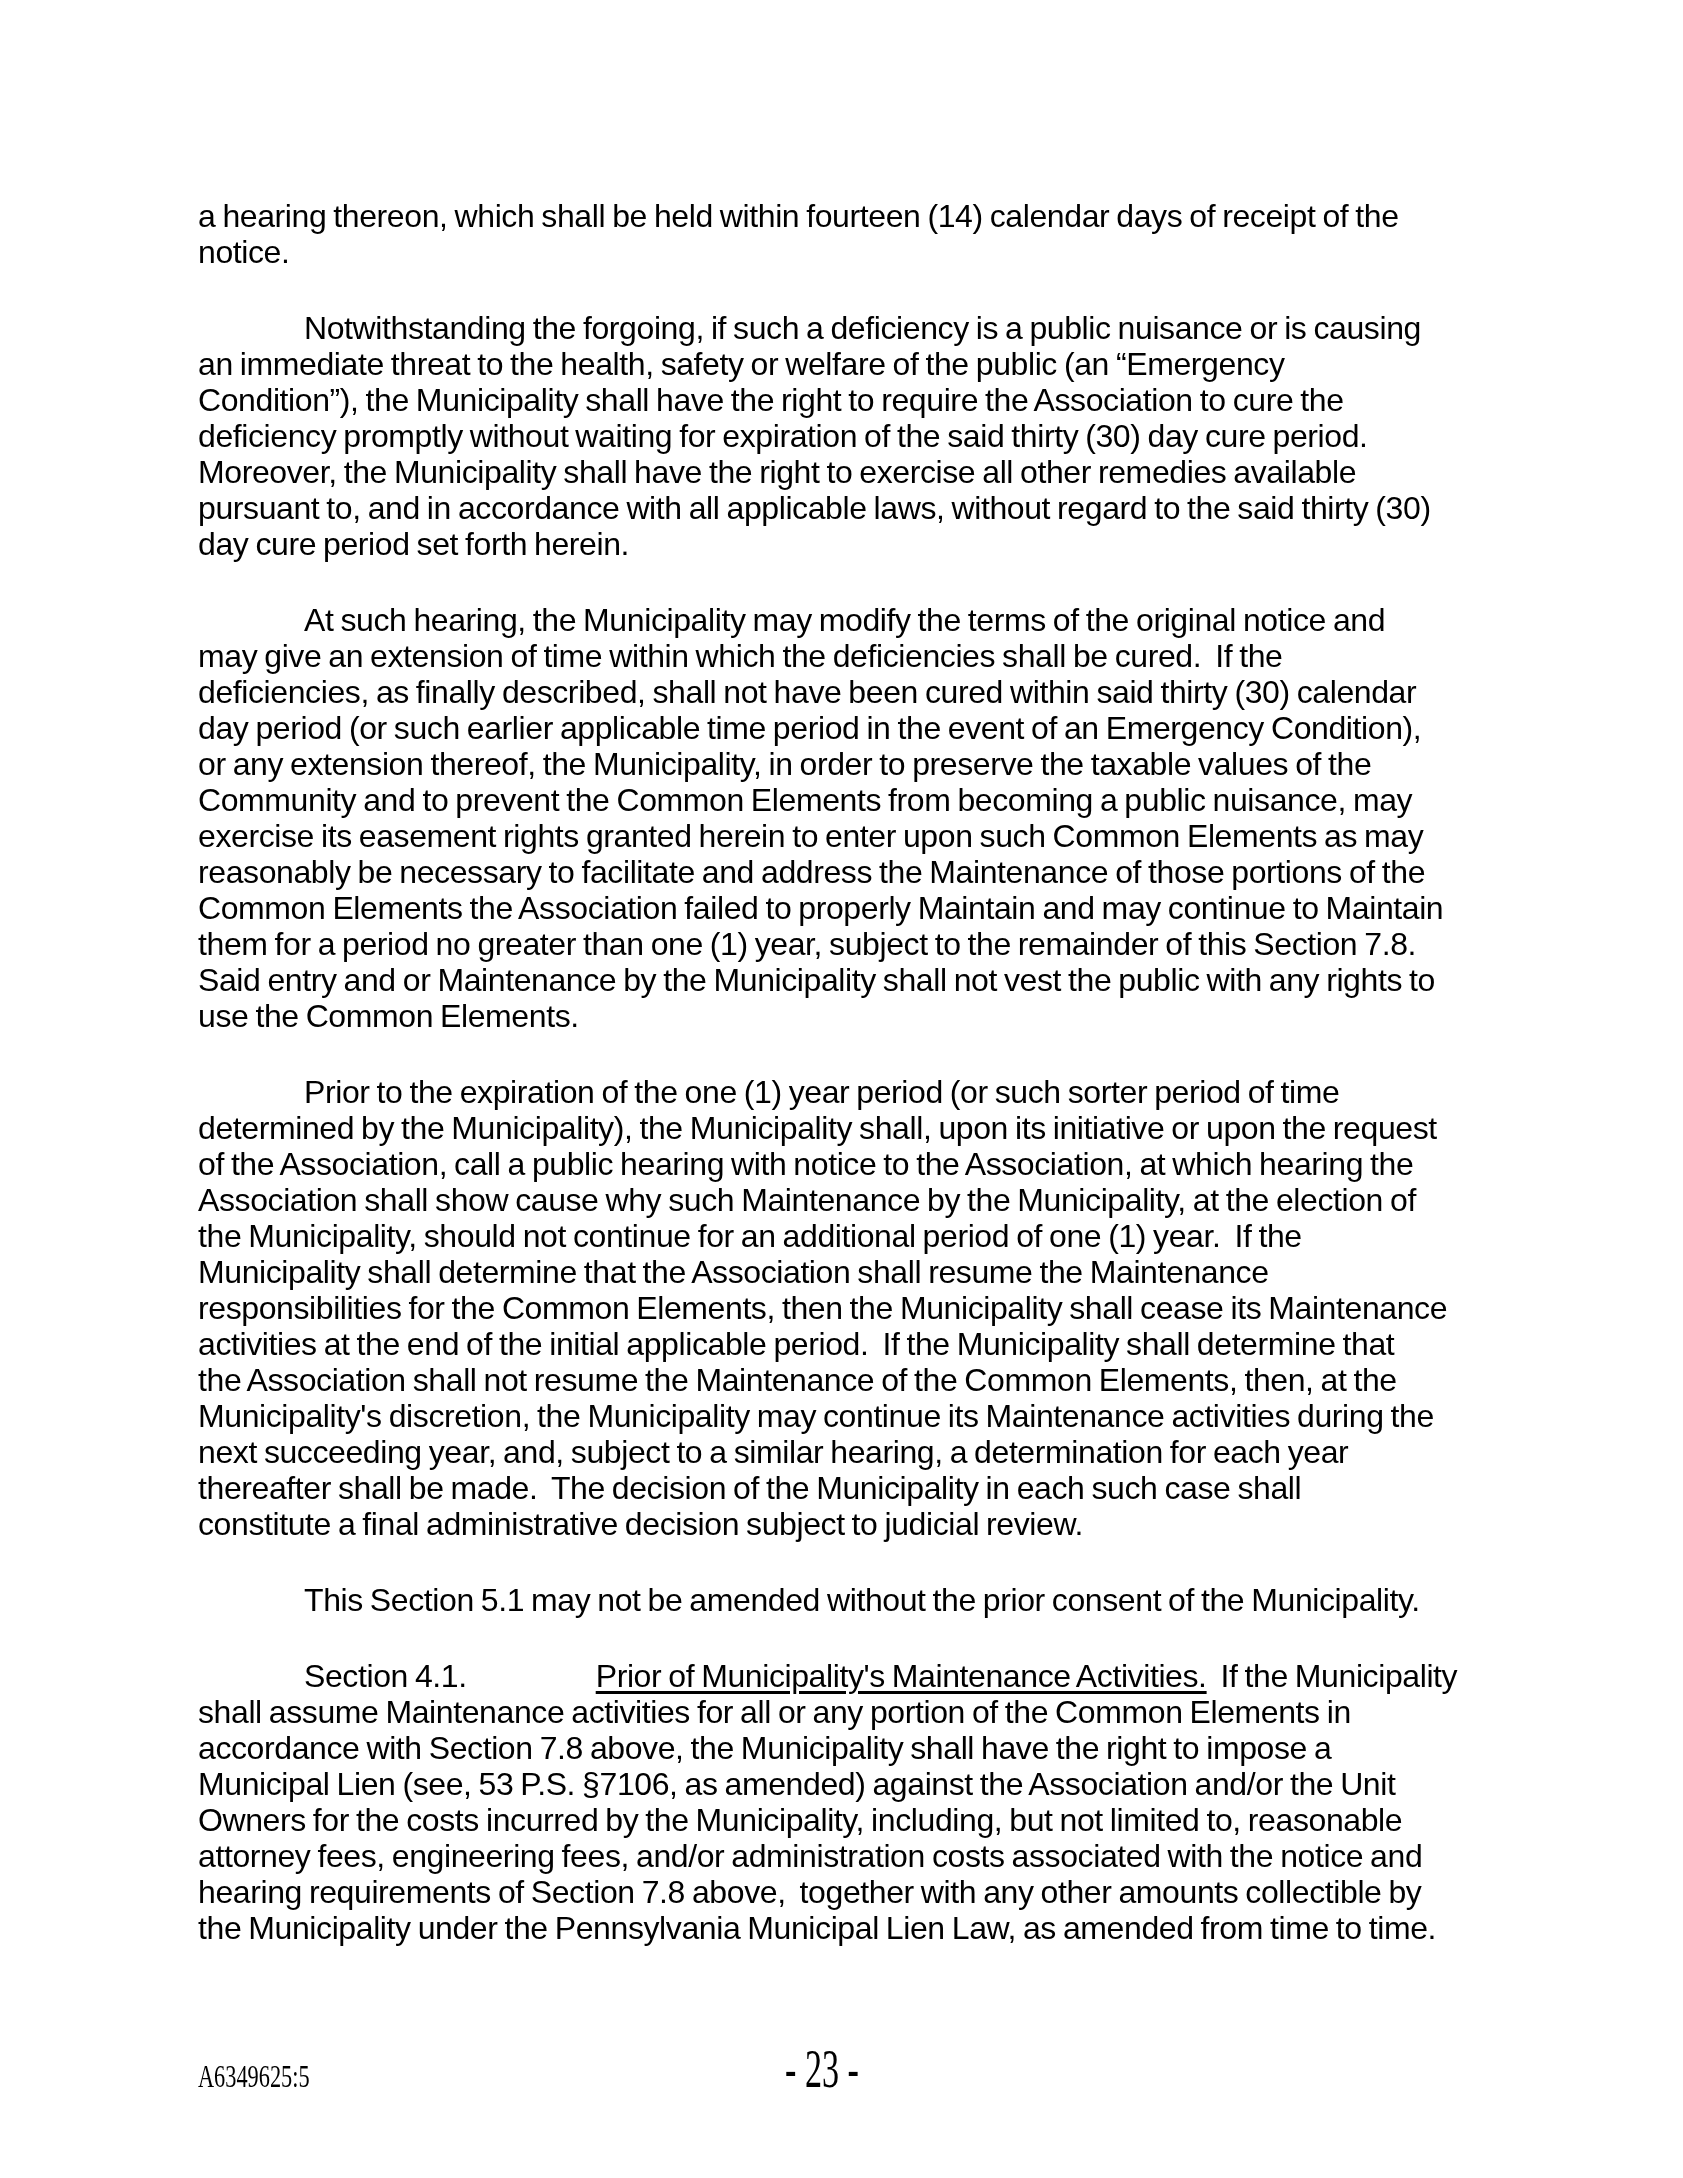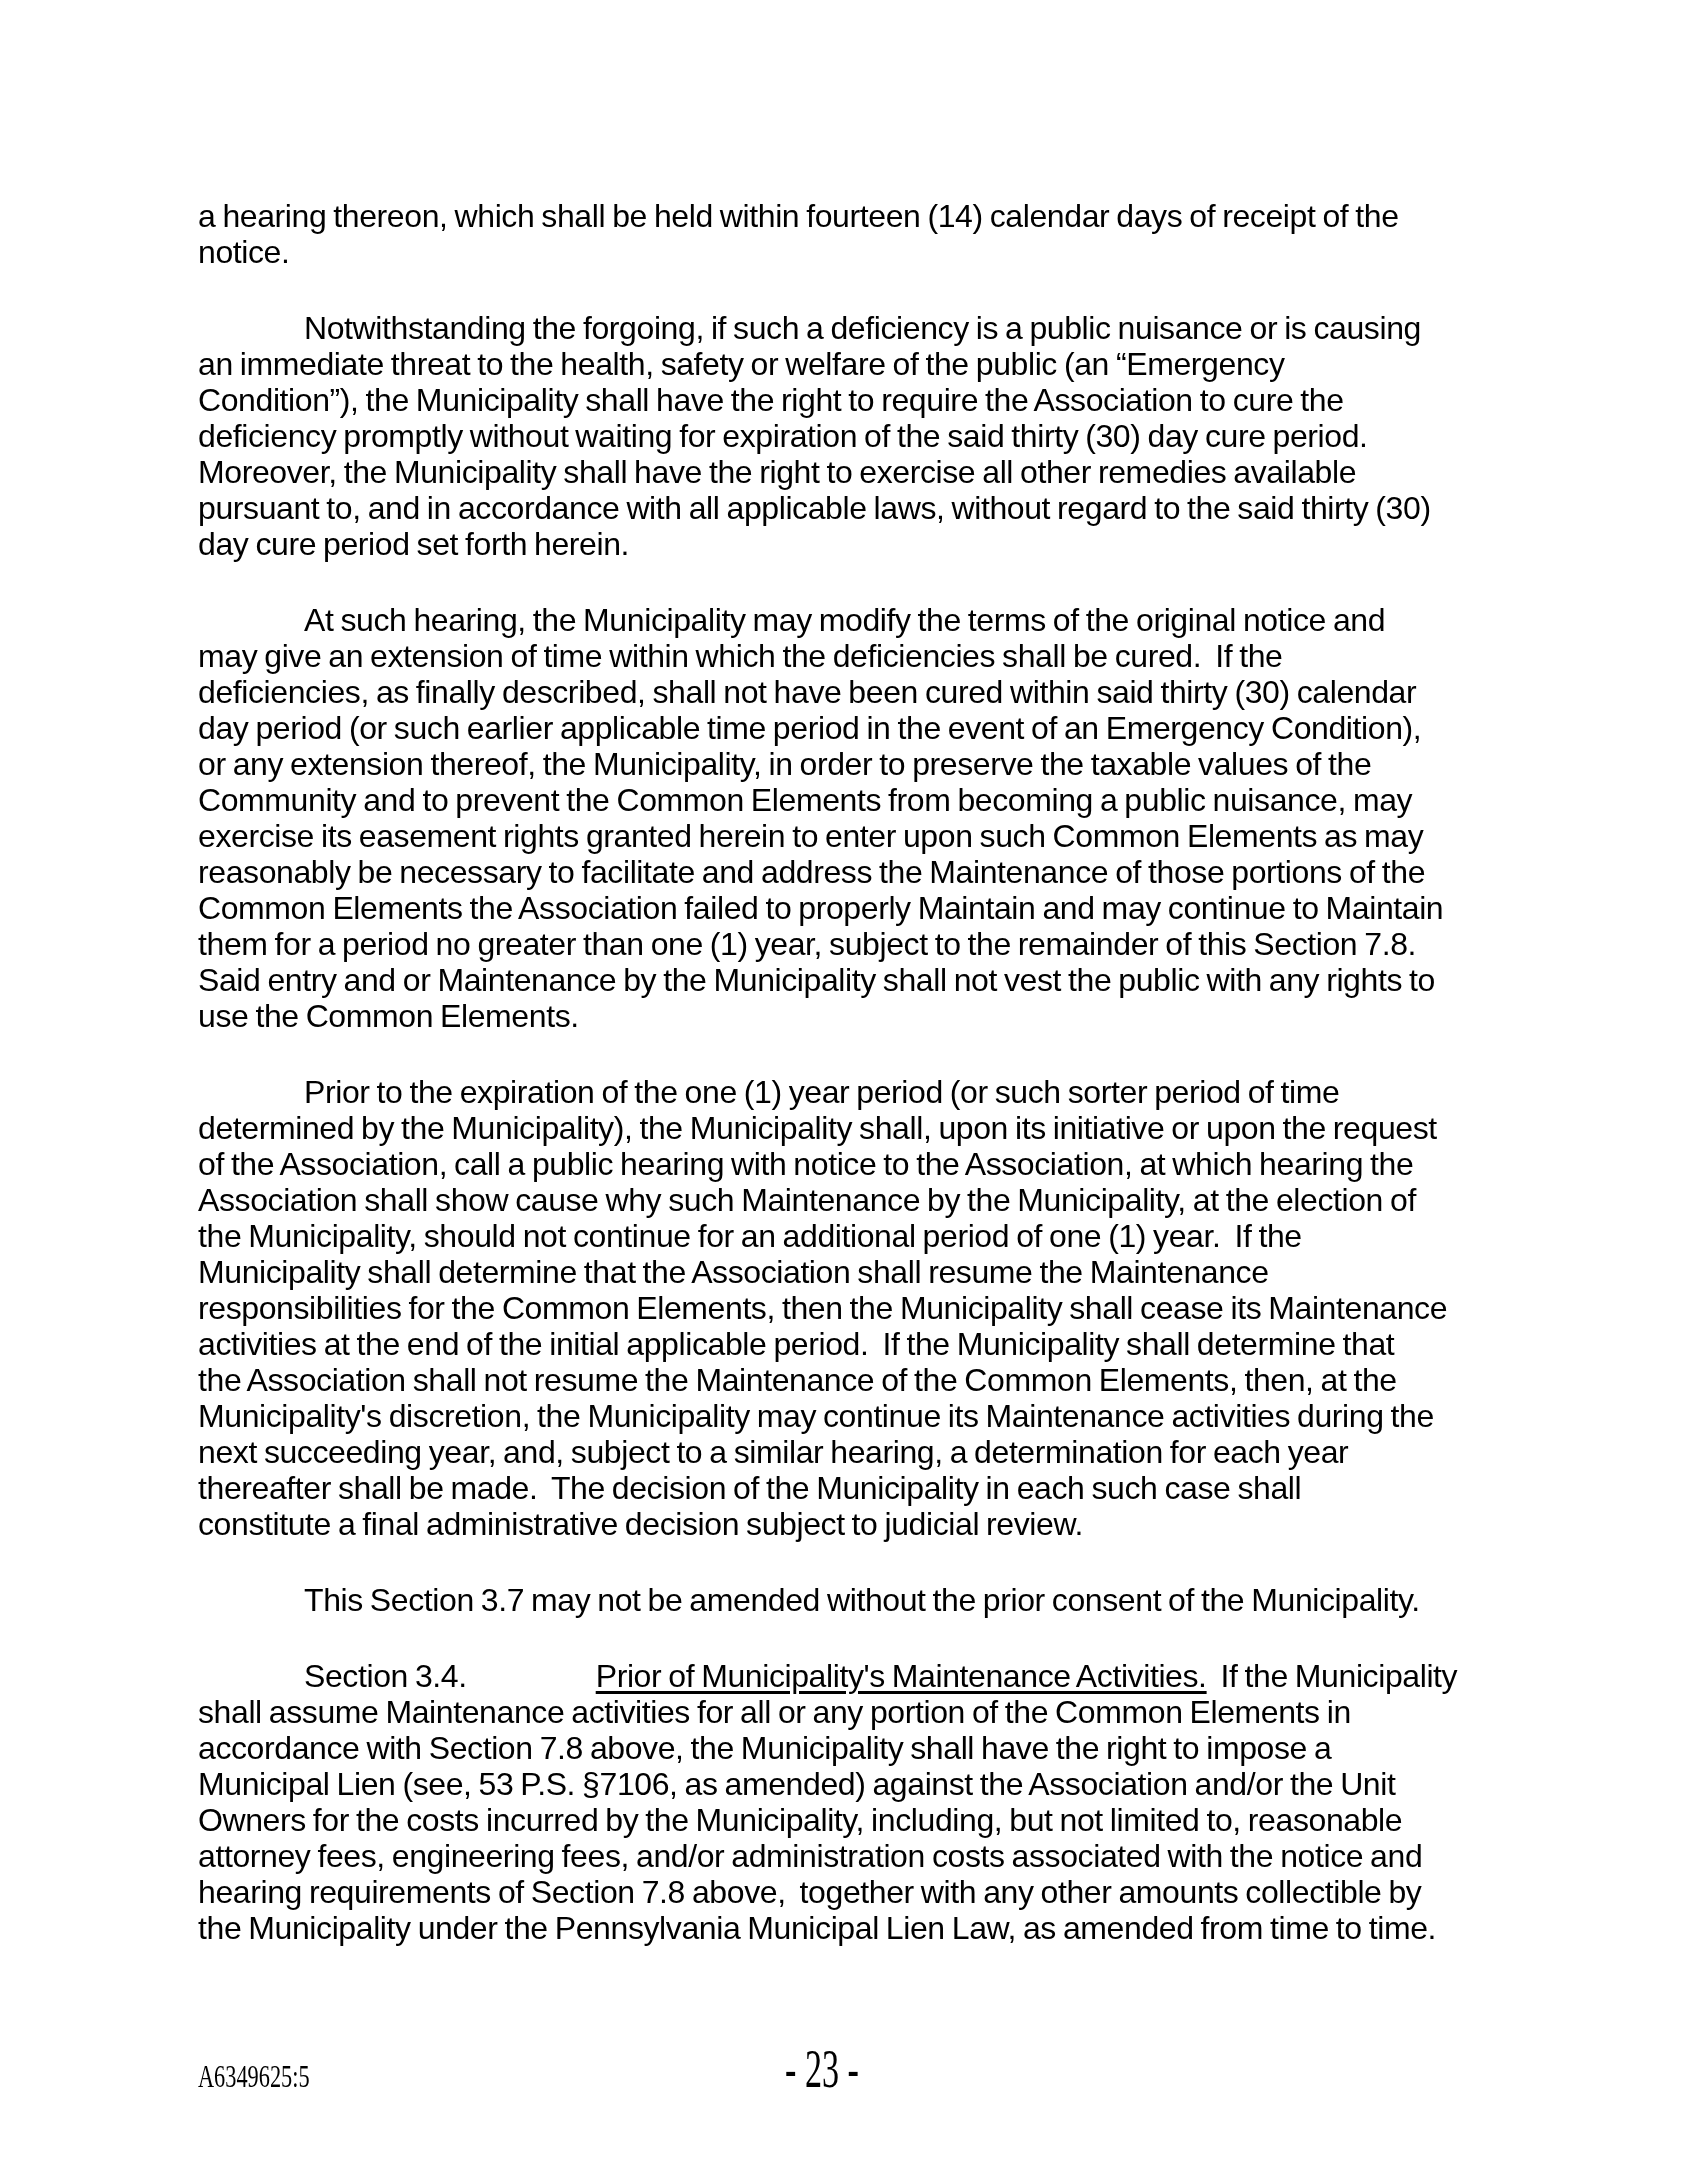--- a/index.html
+++ b/index.html
@@ -104,23 +104,23 @@
 the Municipality, should not continue for an additional period of one (1) year.  If the
 Municipality shall determine that the Association shall resume the Maintenance
 responsibilities for the Common Elements, then the Municipality shall cease its Maintenance
 activities at the end of the initial applicable period.  If the Municipality shall determine that
 the Association shall not resume the Maintenance of the Common Elements, then, at the
 Municipality's discretion, the Municipality may continue its Maintenance activities during the
 next succeeding year, and, subject to a similar hearing, a determination for each year
 thereafter shall be made.  The decision of the Municipality in each such case shall
 constitute a final administrative decision subject to judicial review.</p>
 
-    <p class="para">This Section 3.7 may not be amended without the prior consent of the Municipality.</p>
+    <p class="para">This Section 5.1 may not be amended without the prior consent of the Municipality.</p>
 
-    <p class="para"><span>Section 3.4.</span><span class="tab-gap"></span><span class="underlined">Prior of Municipality's Maintenance Activities.</span><span>  If the Municipality
+    <p class="para"><span>Section 4.1.</span><span class="tab-gap"></span><span class="underlined">Prior of Municipality's Maintenance Activities.</span><span>  If the Municipality
 shall assume Maintenance activities for all or any portion of the Common Elements in
 accordance with Section 7.8 above, the Municipality shall have the right to impose a
 Municipal Lien (see, 53 P.S. §7106, as amended) against the Association and/or the Unit
 Owners for the costs incurred by the Municipality, including, but not limited to, reasonable
 attorney fees, engineering fees, and/or administration costs associated with the notice and
 hearing requirements of Section 7.8 above,  together with any other amounts collectible by
 the Municipality under the Pennsylvania Municipal Lien Law, as amended from time to time.</span></p>
 
   </div>
 

